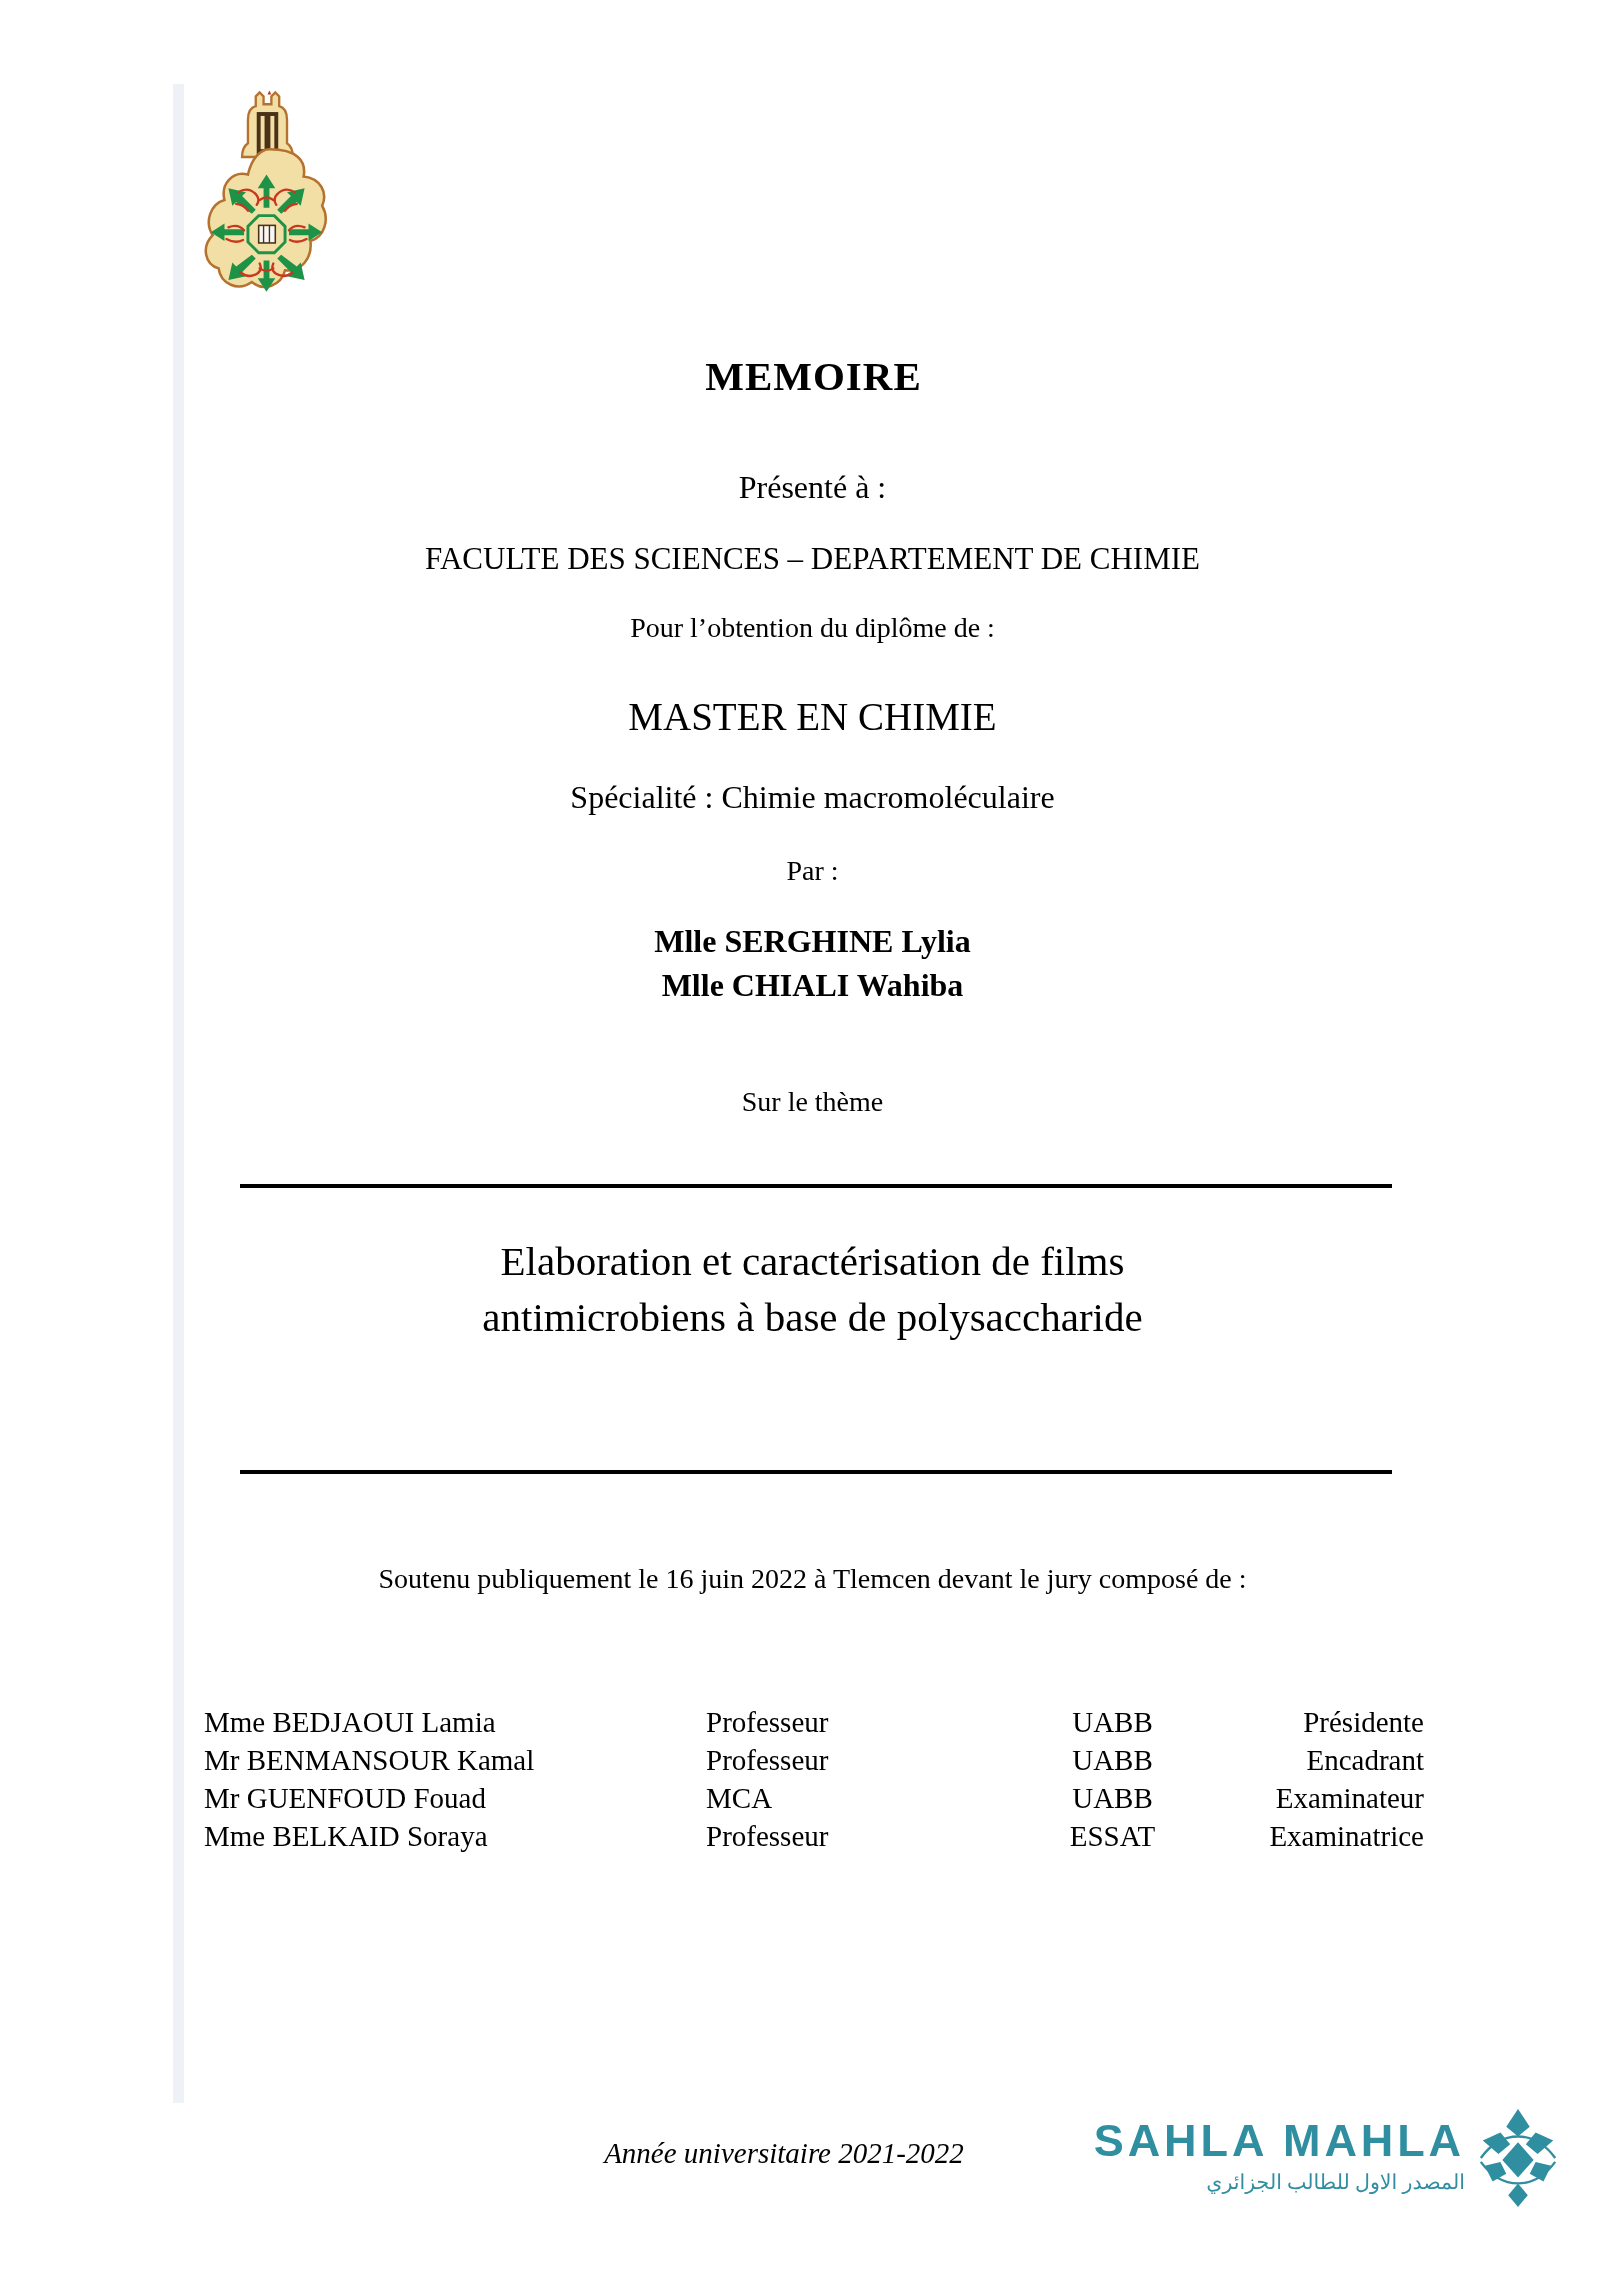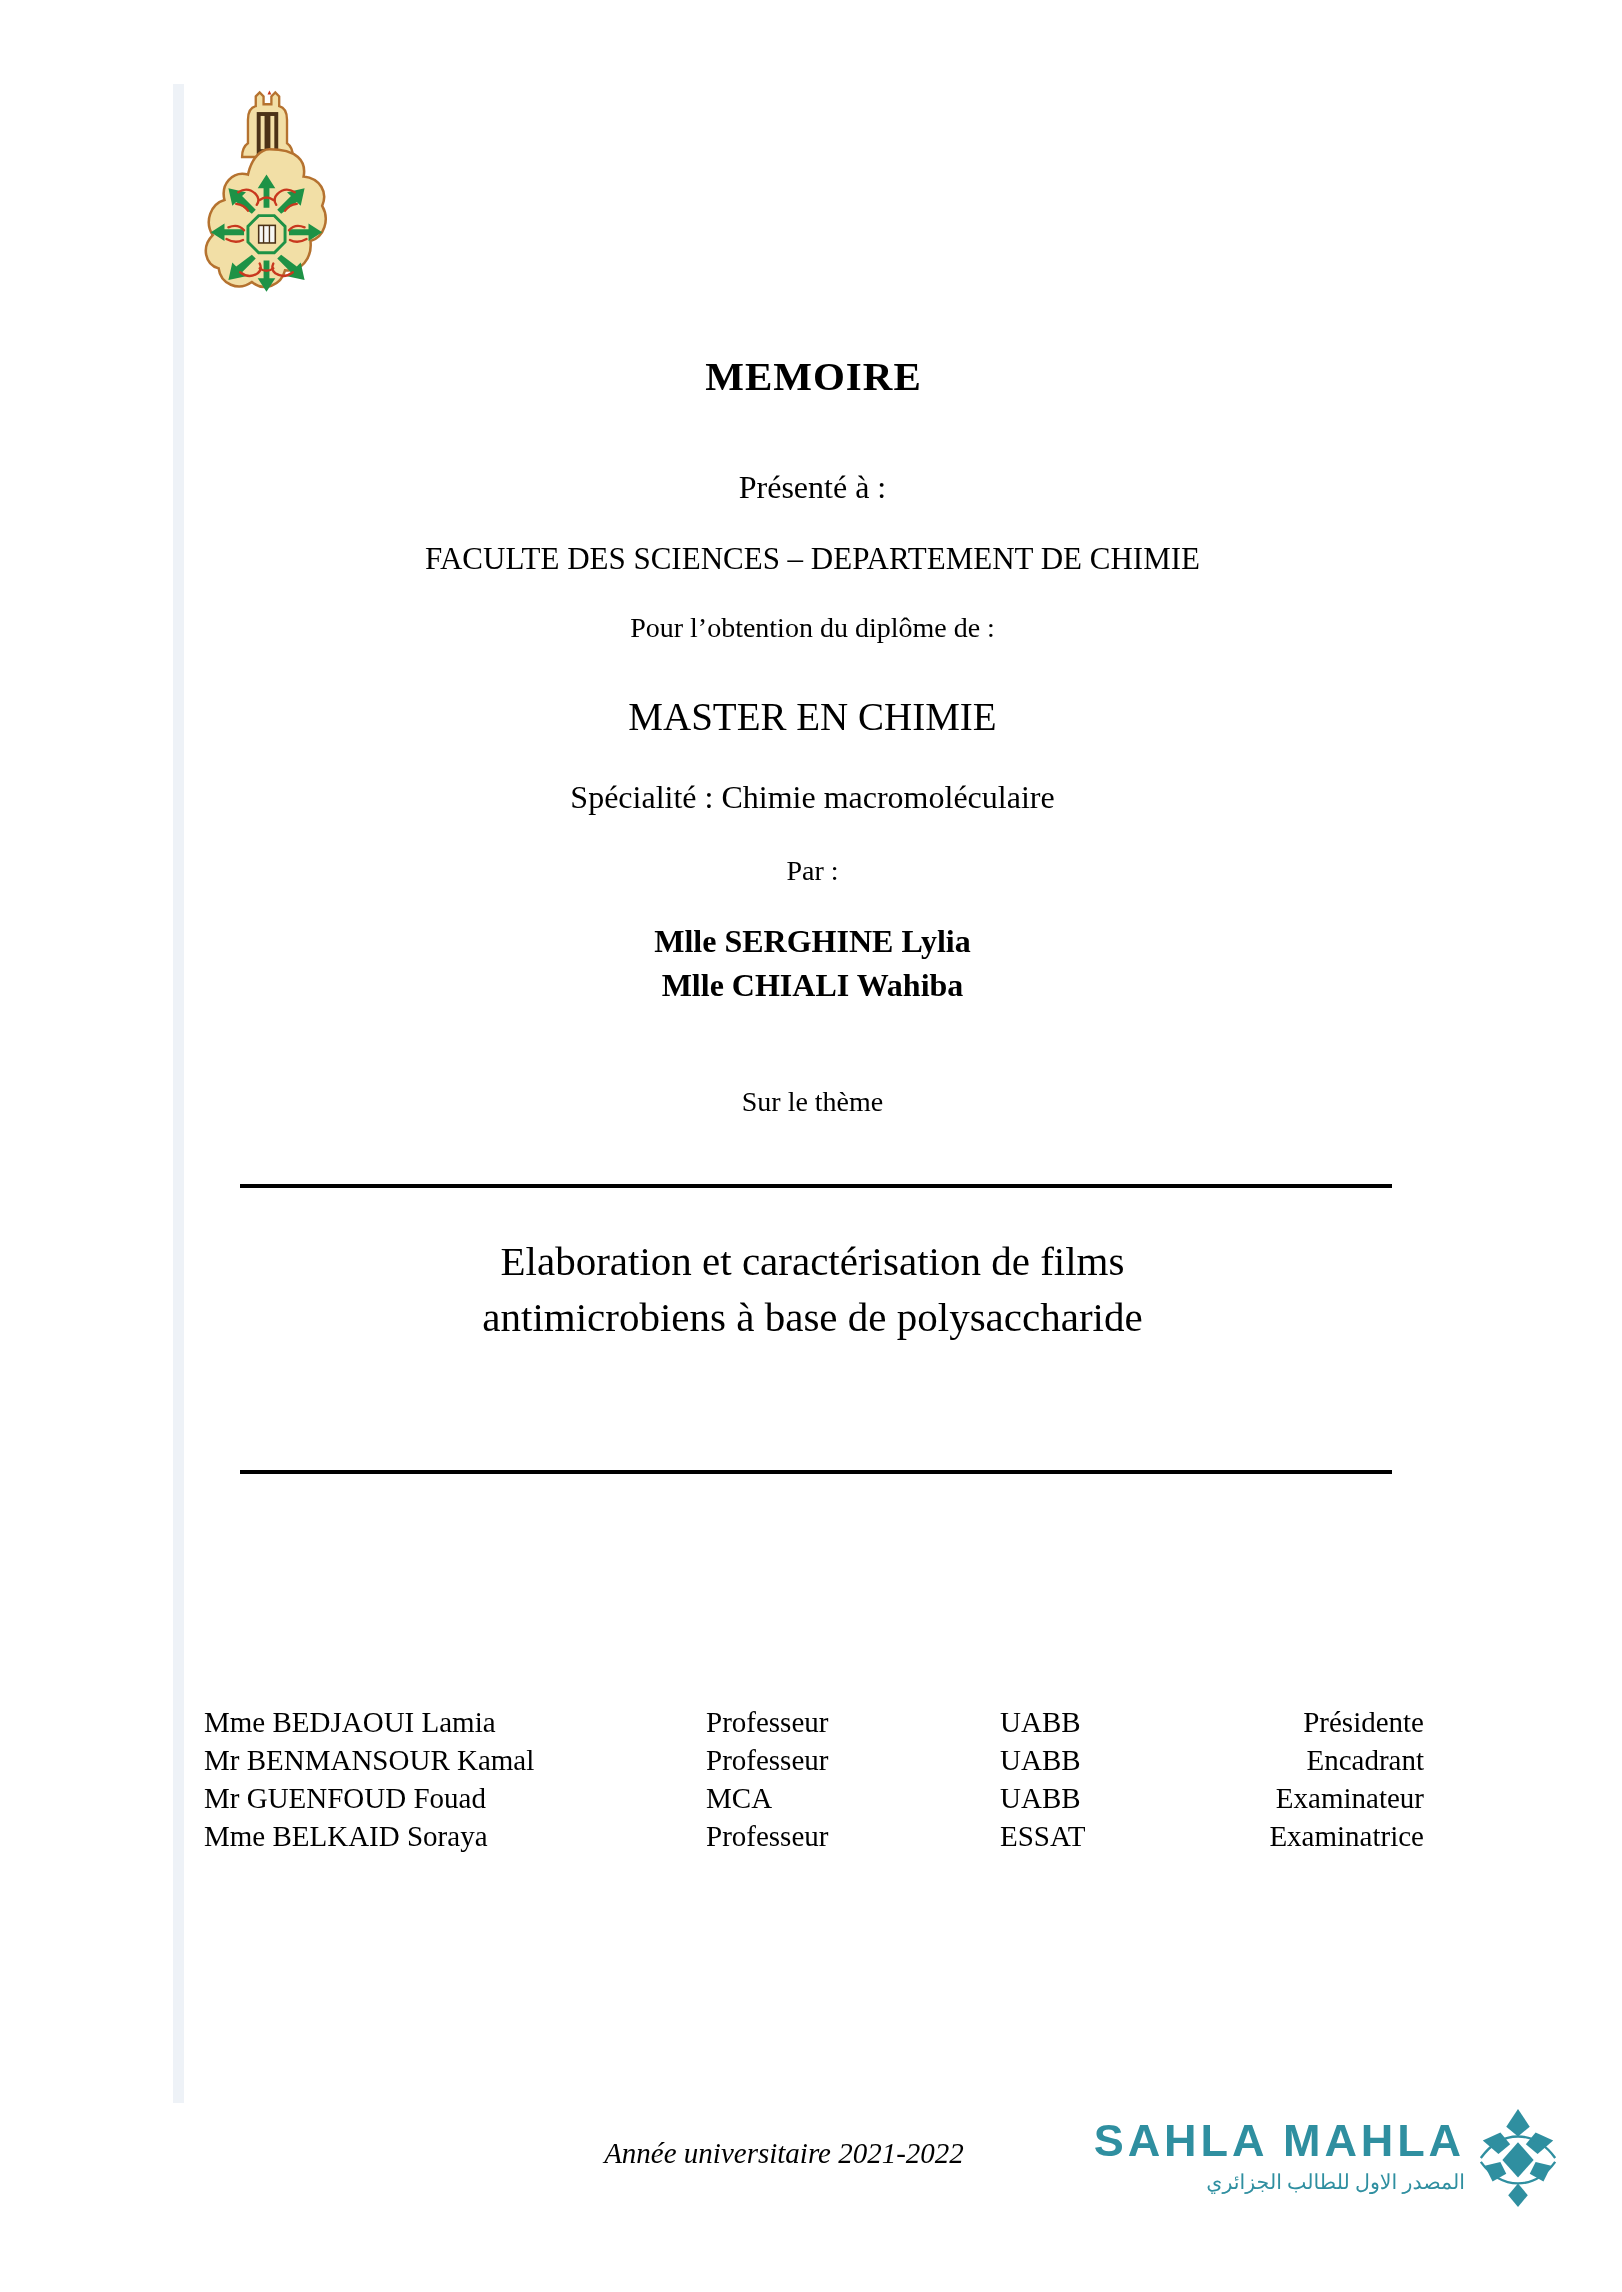--- a/index.html
+++ b/index.html
@@ -195,21 +195,21 @@
     line-height: 38px;
     border-collapse: collapse;
   }
   .jury td {
     padding: 0;
     vertical-align: top;
     white-space: nowrap;
   }
   .jury .c-name  { width: 502px; text-align: left; }
   .jury .c-grade { width: 294px; text-align: left; }
-  .jury .c-inst  { width: 225px; text-align: left; }
+  .jury .c-inst  { width: 225px; text-align: center; }
   .jury .c-role  { width: 199px; text-align: right; }
 
   
   .year-line {
     position: absolute;
     left: 578px;
     top: 2137px;
     width: 412px;
     text-align: center;
     font-size: 29px;
@@ -337,20 +337,21 @@
   </div>
 
   <div class="rule rule-top"></div>
   <div class="rule rule-bottom"></div>
 
   <div class="thesis-title">
     <div>Elaboration et caractérisation de films</div>
     <div>antimicrobiens à base de polysaccharide</div>
   </div>
 
+  <div class="defense-line">Soutenu publiquement le 16 juin 2022 à Tlemcen devant le jury composé de :</div>
 
   <table class="jury">
     <tbody id="jury-body">
       <tr>
         <td class="c-name">Mme BEDJAOUI Lamia</td>
         <td class="c-grade">Professeur</td>
         <td class="c-inst">UABB</td>
         <td class="c-role">Présidente</td>
       </tr>
       <tr>

